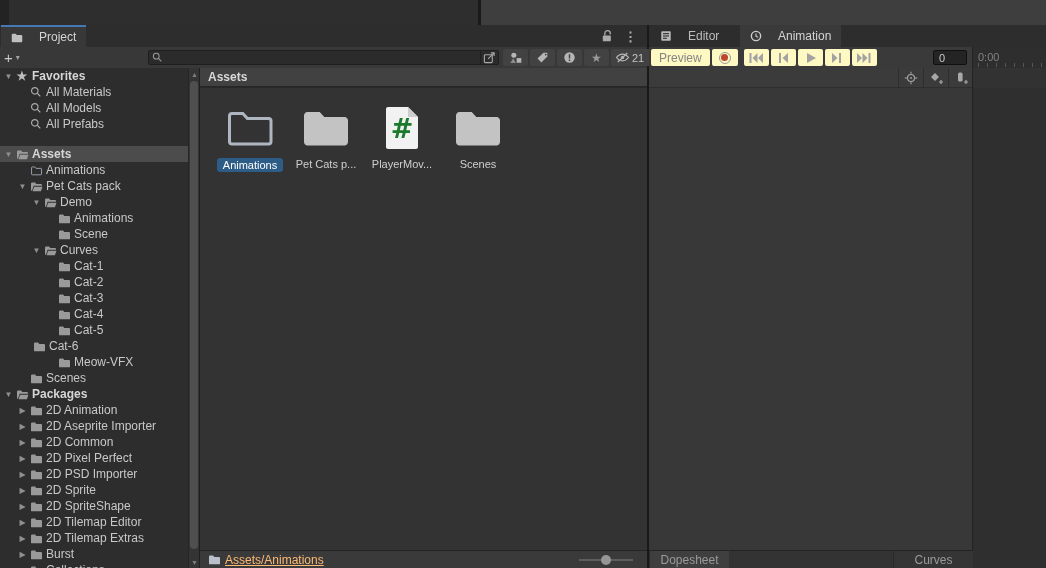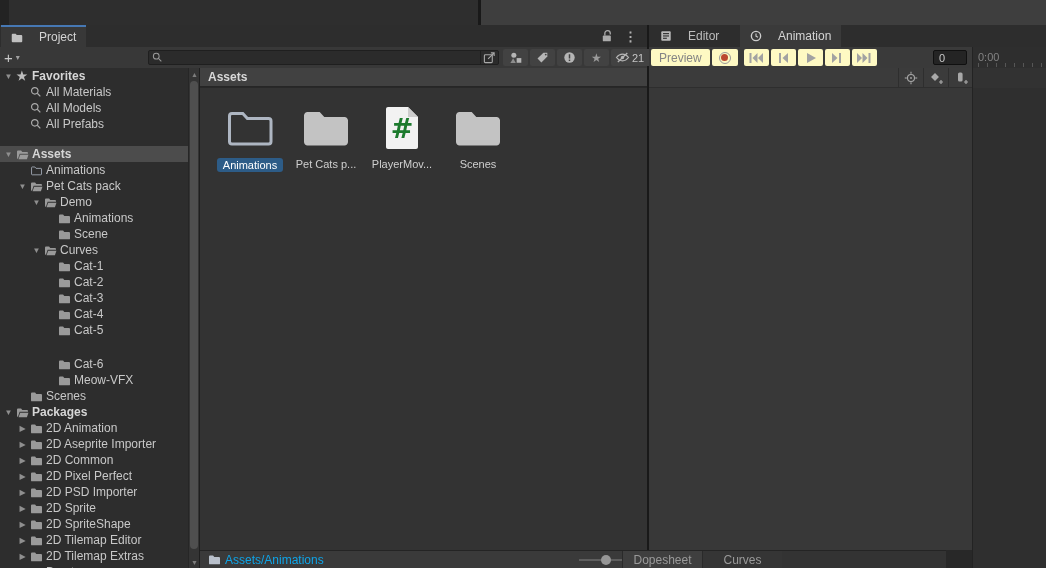--- a/index.html
+++ b/index.html
@@ -80,21 +80,21 @@
                     display:flex; align-items:flex-start; padding:14px 0 0 18px; gap:12px; }
   .gitem { width:64px; display:flex; flex-direction:column; align-items:center; }
   .gicon { width:64px; height:52px; display:flex; align-items:center; justify-content:center; }
   .glabel { margin-top:4px; font-size:11px; color:#cfcfcf; white-space:nowrap; }
   .glabel.sel { background:#2d5c87; color:#ffffff; border-radius:3px; padding:1px 6px; }
 
   
   #assets-footer { left:200px; top:550px; width:447px; height:18px; background:#3a3a3a;
                    border-top:1px solid #242424; display:flex; align-items:center; }
   #assets-footer .ic { margin-left:8px; }
-  #breadcrumb-text { font-size:12px; color:#0ea5e9; margin-left:4px; }
+  #breadcrumb-text { font-size:12px; color:#fdba74; margin-left:4px;text-decoration:underline; }
   #zoom-slider { position:absolute; right:14px; top:8px; width:54px; height:2px; background:#5e5e5e; }
   #zoom-slider .thumb { position:absolute; left:22px; top:-4px; width:10px; height:10px;
                         border-radius:50%; background:#969696; }
 
   
   #anim-toolbar { left:649px; top:47px; width:324px; height:21px; background:#3a3a3a; display:flex;
                   align-items:center; }
   .abtn { height:17px; margin-top:0; background:#fef9c3; border-radius:2px;
           display:flex; align-items:center; justify-content:center; margin-right:2px; }
   #preview-btn { padding:0 8px; margin-left:2px; }
@@ -116,22 +116,22 @@
 
   #anim-row2 { left:649px; top:68px; width:324px; height:20px; background:#3b3b3b;
                border-bottom:1px solid #2e2e2e; display:flex; justify-content:flex-end; }
   .kbtn { width:25px; height:19px; border-left:1px solid #2e2e2e;
           display:flex; align-items:center; justify-content:center; }
   #anim-row2-right { left:973px; top:68px; width:73px; height:20px; background:#323232; }
 
   #anim-body { left:649px; top:88px; width:324px; height:462px; background:#383838; }
   #anim-body-right { left:973px; top:88px; width:73px; height:462px; background:#2f2f2f; }
 
-  #anim-footer { left:622px; top:550px; width:324px; height:18px; background:#333333;
-                 border-top:1px solid #242424; display:flex; justify-content:flex-start; }
+  #anim-footer { left:649px; top:550px; width:324px; height:18px; background:#333333;
+                 border-top:1px solid #242424; display:flex; justify-content:space-between; }
   .sheet-btn { width:80px; height:17px; display:flex; align-items:center; justify-content:center;
                font-size:12px; color:#9a9a9a; border-left:1px solid #2a2a2a; background:#353535; }
   .sheet-btn.on { background:#3f3f3f; }
   #anim-footer-right { left:973px; top:550px; width:73px; height:18px; background:#2f2f2f; }
 </style>
 </head>
 <body>
 
 <div id="top-strip" class="abs">
   <div class="ts-left abs"></div>
@@ -387,21 +387,21 @@
     </div>
     <div class="trow" style="padding-left: 44px;">
       <span class="exp"></span>
       <span class="ic tree-ic">
         <svg width="13" height="11" viewBox="0 0 16 14">
           <path d="M1 3.2C1 2.5 1.5 2 2.2 2h4l1.5 1.8h6.1c.7 0 1.2.5 1.2 1.2v7c0 .7-.5 1.2-1.2 1.2H2.2C1.5 13.2 1 12.7 1 12V3.2z" fill="#9a9a9a"></path>
         </svg>
       </span>
       <span>Cat-5</span>
     </div>
-    <div class="trow" style="padding-left: 44px; margin-top: 18px;">
+    <div class="trow" style="padding-left: 19px;">
       <span class="exp"></span>
       <span class="ic tree-ic">
         <svg width="13" height="11" viewBox="0 0 16 14">
           <path d="M1 3.2C1 2.5 1.5 2 2.2 2h4l1.5 1.8h6.1c.7 0 1.2.5 1.2 1.2v7c0 .7-.5 1.2-1.2 1.2H2.2C1.5 13.2 1 12.7 1 12V3.2z" fill="#9a9a9a"></path>
         </svg>
       </span>
       <span>Cat-6</span>
     </div>
     <div class="trow" style="padding-left: 44px;">
       <span class="exp"></span>

